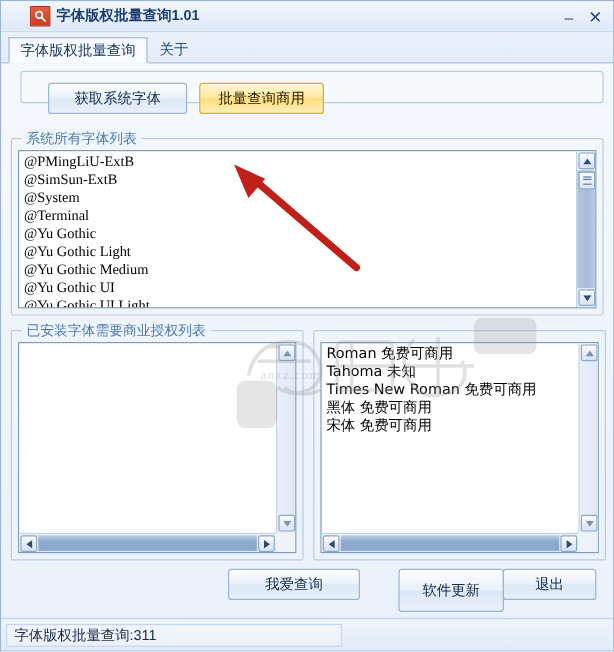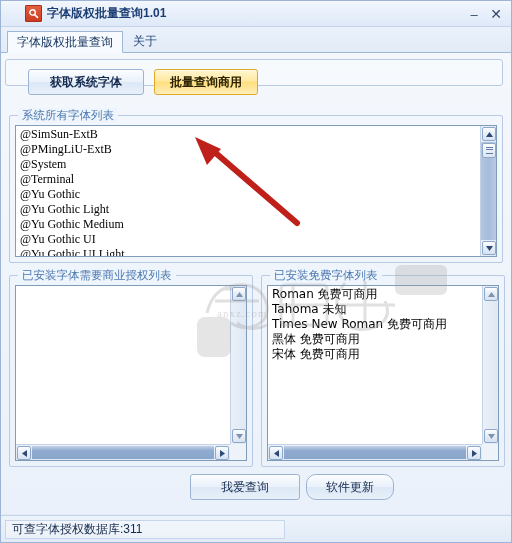--- a/index.html
+++ b/index.html
@@ -59,21 +59,21 @@
   .content{
     position:absolute;left:0;top:52px;right:0;bottom:28px;
     background:linear-gradient(180deg,#f4f8fd 0%,#eaf1fa 100%);
     box-sizing:border-box;padding:0;
   }
   .groupbox{
     position:absolute;box-sizing:border-box;
     border:1px solid #b9cbe4;border-radius:3px;
     background:rgba(255,255,255,0.25);
   }
-  .gb-top{left:4px;top:6px;right:8px;height:27px;font-weight:bold;}
+  .gb-top{left:16px;top:6px;right:8px;height:27px;}
   
   .btn{
     box-sizing:border-box;display:inline-flex;align-items:center;justify-content:center;
     font-size:12px;color:#13294d;white-space:nowrap;
     background:linear-gradient(180deg,#fbfdff 0%,#eaf1fa 48%,#dde8f6 52%,#e7f0fa 100%);
     border:1px solid #9cb4d4;border-radius:3px;
     box-shadow:inset 0 1px 0 #ffffff;
   }
   .btn.hot{
     background:linear-gradient(180deg,#fff6d2 0%,#ffe9a1 45%,#ffdf7e 52%,#ffeebb 100%);
@@ -148,21 +148,21 @@
     position:absolute;top:1px;width:14px;height:14px;box-sizing:border-box;
     background:linear-gradient(180deg,#fcfdff 0%,#e6edf7 50%,#d8e3f2 100%);
     border:1px solid #8da8c8;border-radius:2px;
     display:flex;align-items:center;justify-content:center;
   }
   .hsb-arrow.left{left:1px;}
   .hsb-arrow.right{right:1px;}
   .corner{position:absolute;right:0;bottom:0;width:16px;height:16px;background:#eef3fa;}
   
   .btn-love{position:absolute;left:189px;top:421px;width:110px;height:26px;}
-  .btn-update{position:absolute;left:305px;top:421px;width:88px;height:26px;border-radius:10px;}
+  .btn-update{position:absolute;left:331px;top:421px;width:88px;height:36px;}
   .btn-exit{position:absolute;left:418px;top:421px;width:78px;height:26px;}
   
   .statusbar{
     position:absolute;left:0;right:0;bottom:0;height:27px;box-sizing:border-box;
     background:linear-gradient(180deg,#edf3fb 0%,#e1eaf6 100%);
     border-top:1px solid #c3d4ea;
     display:flex;align-items:center;
   }
   .status-cell{
     margin-left:4px;height:19px;box-sizing:border-box;
@@ -211,22 +211,22 @@
 
     <div class="groupbox gb-top">
       <div class="btn btn-fetch">获取系统字体</div>
       <div class="btn hot btn-query">批量查询商用</div>
     </div>
 
     <div class="fs fs-all">
       <div class="fs-cap">系统所有字体列表</div>
       <div class="listbox lb-all">
         <div class="lb-items">
+          <div class="li">@PMingLiU-ExtB</div>
           <div class="li">@SimSun-ExtB</div>
-          <div class="li">@PMingLiU-ExtB</div>
           <div class="li">@System</div>
           <div class="li">@Terminal</div>
           <div class="li">@Yu Gothic</div>
           <div class="li">@Yu Gothic Light</div>
           <div class="li">@Yu Gothic Medium</div>
           <div class="li">@Yu Gothic UI</div>
           <div class="li">@Yu Gothic UI Light</div>
 
         </div>
         <div class="vsb">
@@ -274,21 +274,20 @@
             <svg width="5" height="7" viewBox="0 0 5 7">
                 <polygon points="0,0 5,3.5 0,7" fill="#2c4a73"></polygon>
               </svg>
           </div>
         </div>
         <div class="corner"></div>
       </div>
     </div>
 
     <div class="fs fs-free">
-      <div class="fs-cap">已安装免费字体列表</div>
       <div class="listbox lb-sub">
         <div class="lb-items with-hsb">
           <div class="li cjk">Roman 免费可商用</div>
           <div class="li cjk">Tahoma 未知</div>
           <div class="li cjk">Times New Roman 免费可商用</div>
           <div class="li cjk">黑体 免费可商用</div>
           <div class="li cjk">宋体 免费可商用</div>
         </div>
         <div class="vsb with-hsb">
           <div class="sb-arrow up">
@@ -314,20 +313,21 @@
                 <polygon points="0,0 5,3.5 0,7" fill="#2c4a73"></polygon>
               </svg>
           </div>
         </div>
         <div class="corner"></div>
       </div>
     </div>
 
     <div class="btn btn-love">我爱查询</div>
     <div class="btn btn-update">软件更新</div>
+    <div class="btn btn-exit">退出</div>
 
     <div class="watermark">
       <svg width="300" height="92" viewBox="0 0 300 92">
         <g fill="none" stroke="#9a9a9a" stroke-width="3">
           <path d="M10,48 q6,-26 30,-28 q24,-2 30,20 q2,14 -10,20 q-14,6 -26,-2"></path>
           <path d="M18,36 h44 M26,24 h10 M40,58 q14,10 30,2"></path>
           <rect x="84" y="20" width="46" height="40" rx="4"></rect>
           <path d="M96,20 v40 M84,40 h46"></path>
           <path d="M148,18 q-14,16 -4,34 q10,18 34,10 q18,-8 10,-26"></path>
           <path d="M140,40 h58 M168,16 v48"></path>
@@ -343,16 +343,16 @@
     <div class="red-arrow">
       <svg width="115" height="95" viewBox="0 0 115 95">
         <line x1="106" y1="88" x2="20" y2="14" stroke="#c0201a" stroke-width="6" stroke-linecap="round"></line>
         <polygon points="4,2 30,14 16,30" fill="#c0201a"></polygon>
       </svg>
     </div>
 
   </div>
 
   <div class="statusbar">
-    <div class="status-cell">可查字体授权数据库:311</div>
+    <div class="status-cell">字体版权批量查询:311</div>
   </div>
 
 </div>
 
 </body></html>

